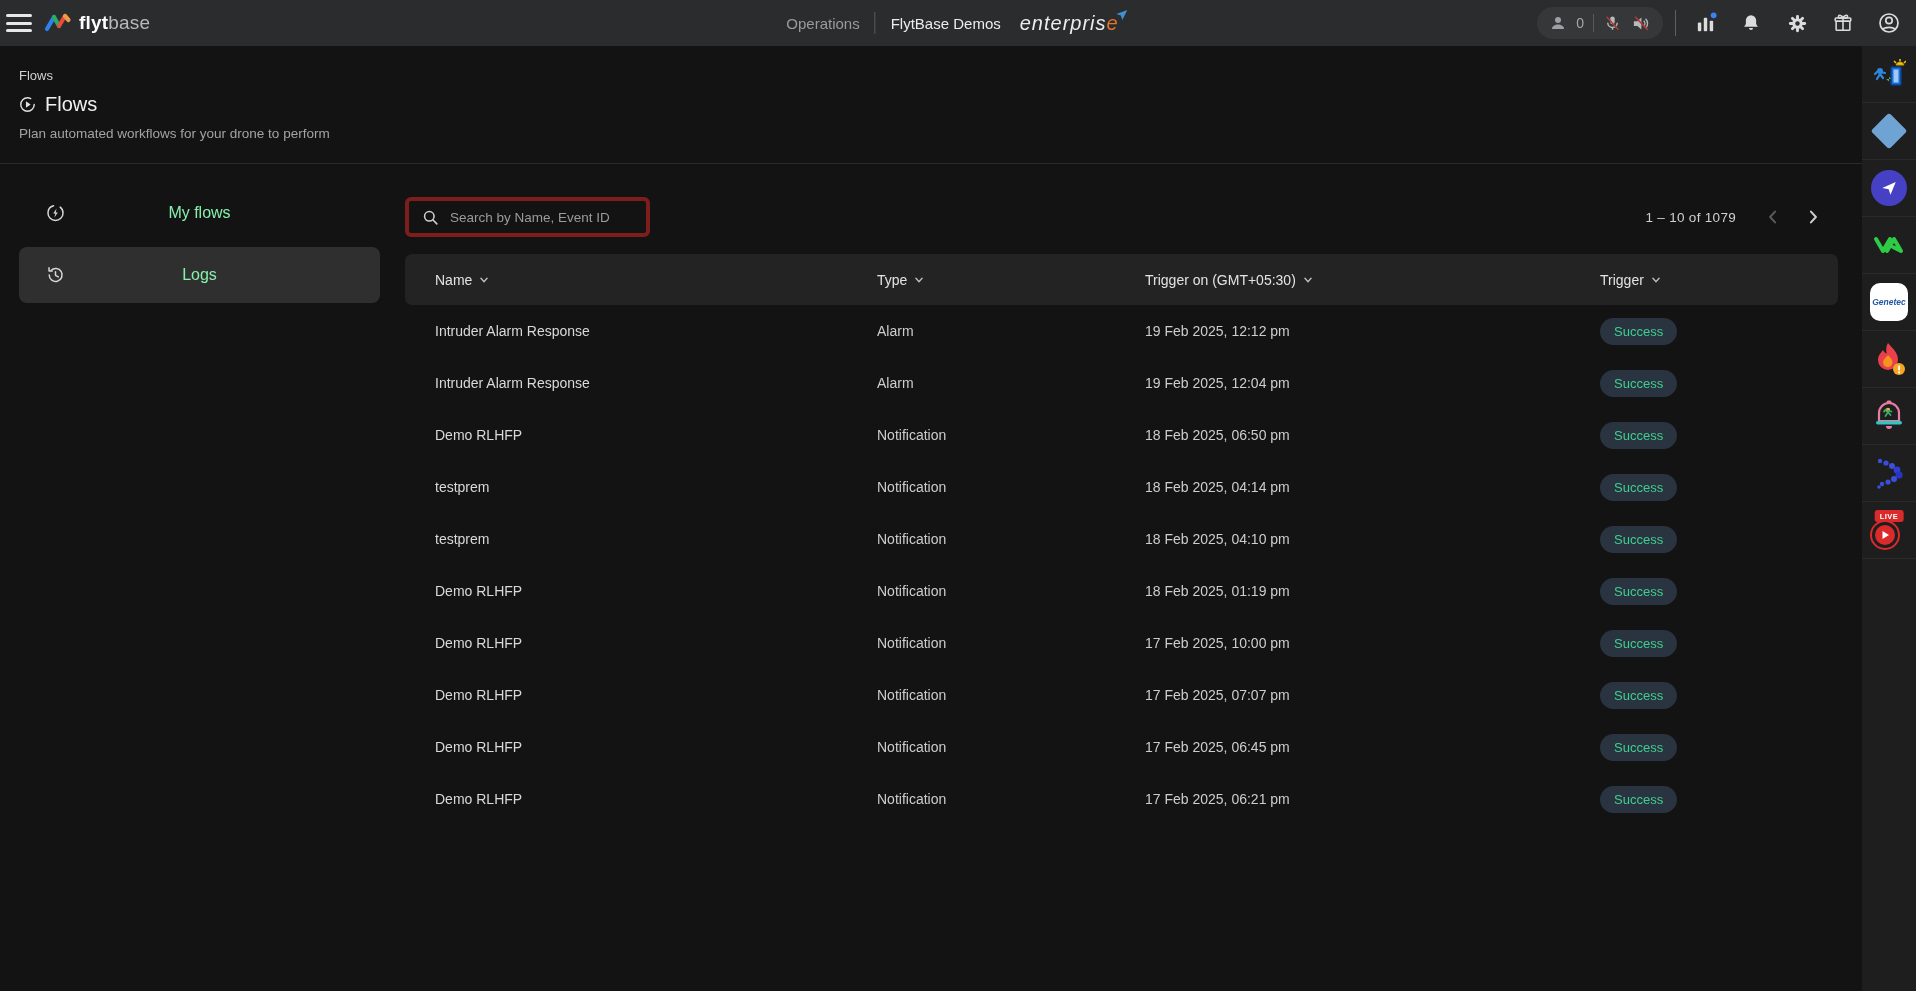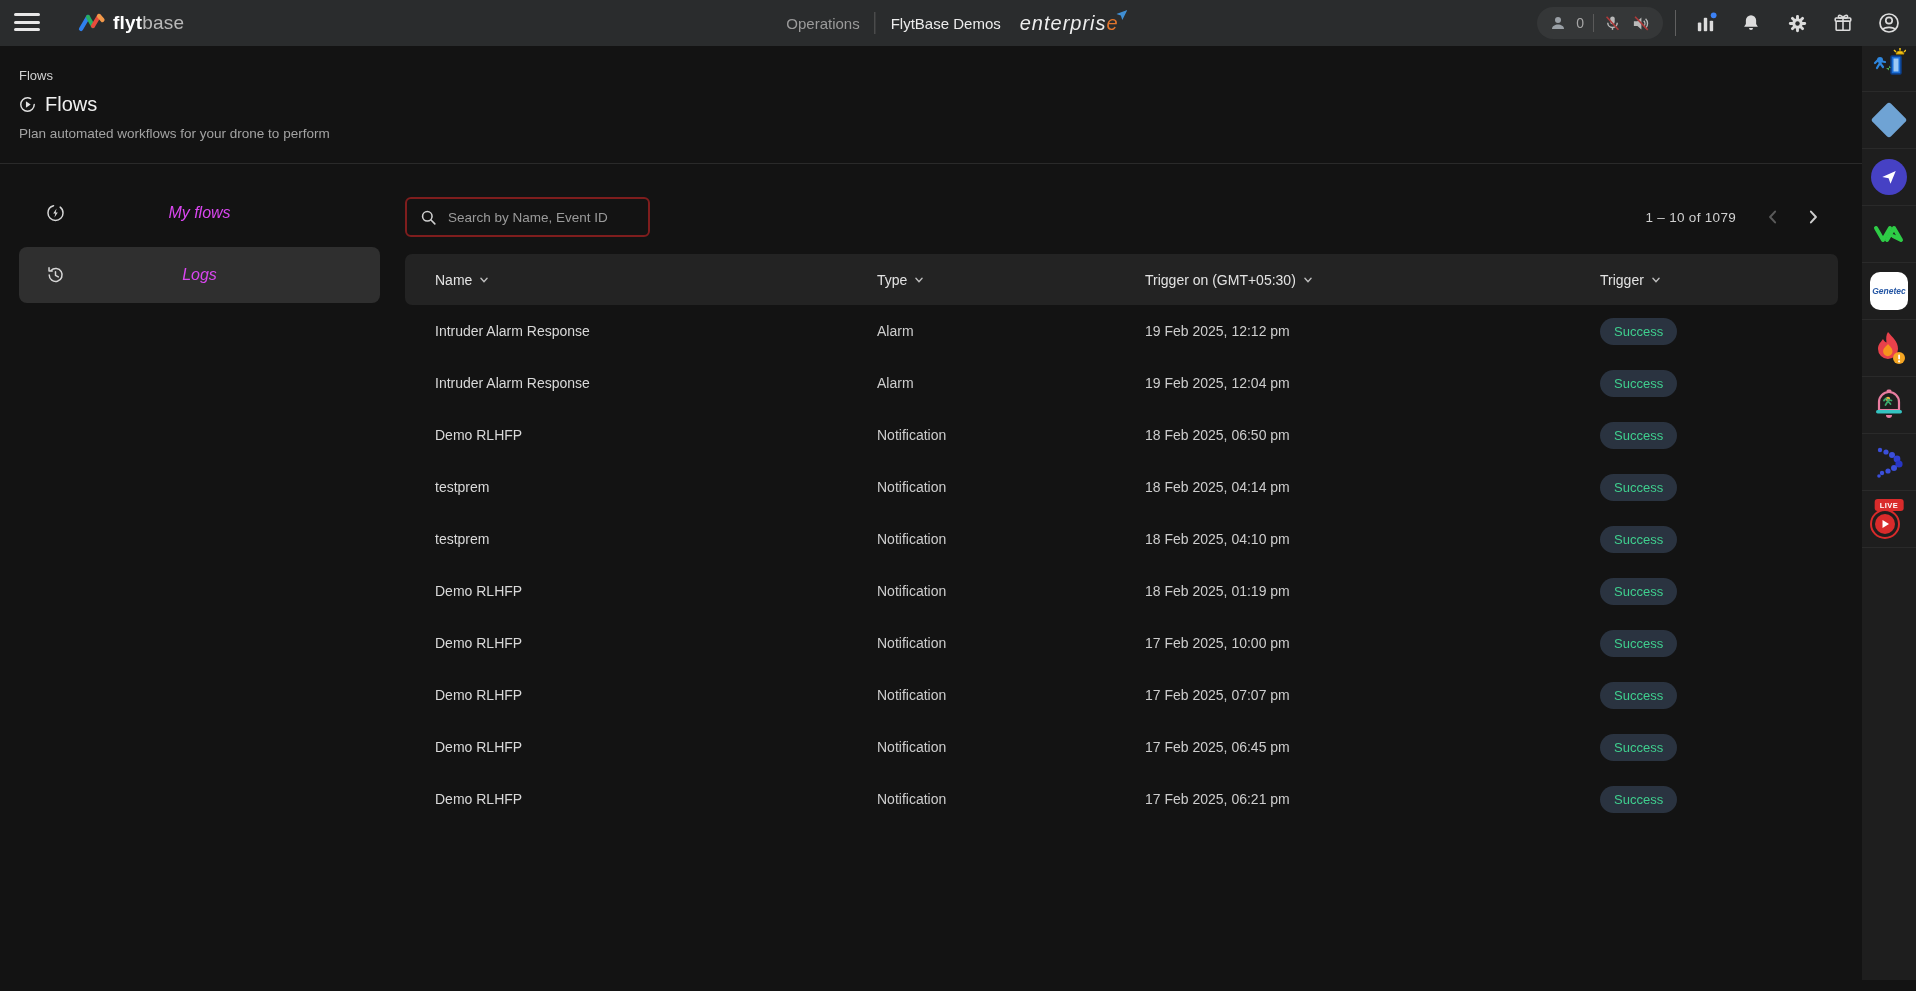--- a/index.html
+++ b/index.html
@@ -11,21 +11,21 @@
     position:relative;
     overflow:hidden;
   }
   svg { display:block; }
 
   
   .navbar {
     position:absolute; top:0; left:0; width:1916px; height:46px;
     background:#2a2c2d; display:flex; align-items:center; z-index:5;
   }
-  .nav-left { display:flex; align-items:flex-start; gap:38px; padding-left:14px; }
+  .nav-left { display:flex; align-items:center; gap:12px; padding-left:6px; }
   .hamburger { width:26px; height:20px; display:flex; flex-direction:column; justify-content:space-between; cursor:pointer; padding:1px 0; }
   .hamburger span { display:block; height:3px; border-radius:2px; background:#e8e8e8; }
   .brand { display:flex; align-items:center; gap:7px; }
   .brand-text { font-size:19px; letter-spacing:.2px; }
   .brand-text .b1 { color:#ffffff; font-weight:700; }
   .brand-text .b2 { color:#b9b9b9; font-weight:400; }
 
   .nav-center { position:absolute; left:50%; top:0; transform:translateX(-50%); height:46px; display:flex; align-items:center; gap:15px; }
   .org-label { color:#9a9a9a; font-size:15px; }
   .v-div { width:1px; height:22px; background:#5a5a5a; }
@@ -45,29 +45,29 @@
   .breadcrumb { position:absolute; left:19px; top:68px; font-size:13px; color:#d2d2d2; }
   .title-row { position:absolute; left:18px; top:93px; display:flex; align-items:center; gap:8px; }
   .page-title { font-size:20px; font-weight:500; color:#f0f0f0; }
   .page-subtitle { position:absolute; left:19px; top:126px; font-size:13.5px; color:#a3a3a3; }
   .header-divider { position:absolute; left:0; top:163px; width:1862px; height:1px; background:#2a2a2a; }
 
   
   .side-panel { position:absolute; left:19px; top:185px; width:361px; }
   .side-item {
     position:relative; height:56px; display:flex; align-items:center; justify-content:center;
-    border-radius:8px; cursor:pointer; margin-bottom:6px; font-size:16px; color:#d946ef;font-style:italic;
+    border-radius:8px; cursor:pointer; margin-bottom:6px; font-size:16px; color:#86efac;
   }
   .side-item .side-icon { position:absolute; left:26px; top:50%; transform:translateY(-50%); }
   .side-item.selected { background:#2f2f2f; }
 
   
   .search-box {
     position:absolute; left:405px; top:197px; width:245px; height:40px;
-    border:2px solid #7f1d1d; border-radius:6px; display:flex; align-items:center; gap:10px; padding:0 12px;
+    border:4px solid #7f1d1d; border-radius:6px; display:flex; align-items:center; gap:10px; padding:0 12px;
     background:transparent;
   }
   .search-box input {
     background:transparent; border:none; outline:none; color:#d8d8d8;
     font-size:13.5px; width:100%; font-family:"Liberation Sans", sans-serif;
   }
   .search-box input::placeholder { color:#9b9b9b; }
 
   .pagination { position:absolute; top:197px; right:88px; height:40px; display:flex; align-items:center; gap:10px;justify-content:space-between; }
   .page-range { font-size:13.5px; color:#d0d0d0; margin-right:12px; letter-spacing:.3px; }
@@ -87,21 +87,21 @@
     font-size:14px; color:#cdcdcd; cursor:pointer;
   }
   .t-row .c-name { color:#d9d9d9; }
   .status-chip {
     display:inline-block; padding:6px 14px; border-radius:15px;
     background:#2a3340; color:#3fcf8e; font-size:13px;
   }
 
   
   .rail {
-    position:absolute; top:35px; right:0; width:54px; height:945px;
+    position:absolute; top:46px; right:0; width:54px; height:945px;
     background:#1e1e1e; display:flex; flex-direction:column; align-items:stretch;
   }
   .rail-cell {
     height:57px; display:flex; align-items:center; justify-content:center;
     border-bottom:1px solid #2a2a2a; cursor:pointer; position:relative;
   }
   .diamond { width:26px; height:26px; background:#6fa3d4; transform:rotate(45deg); border-radius:3px; }
   .nav-circle { width:36px; height:36px; border-radius:50%; background:#4641c4; display:flex; align-items:center; justify-content:center; }
   .genetec-tile {
     width:38px; height:38px; background:#ffffff; border-radius:10px;

